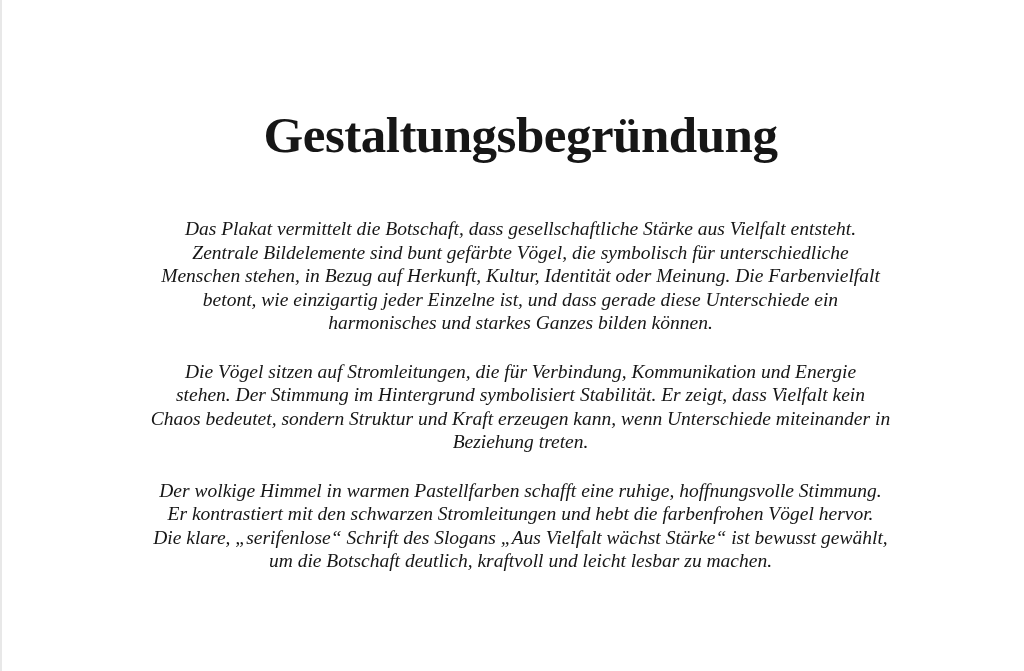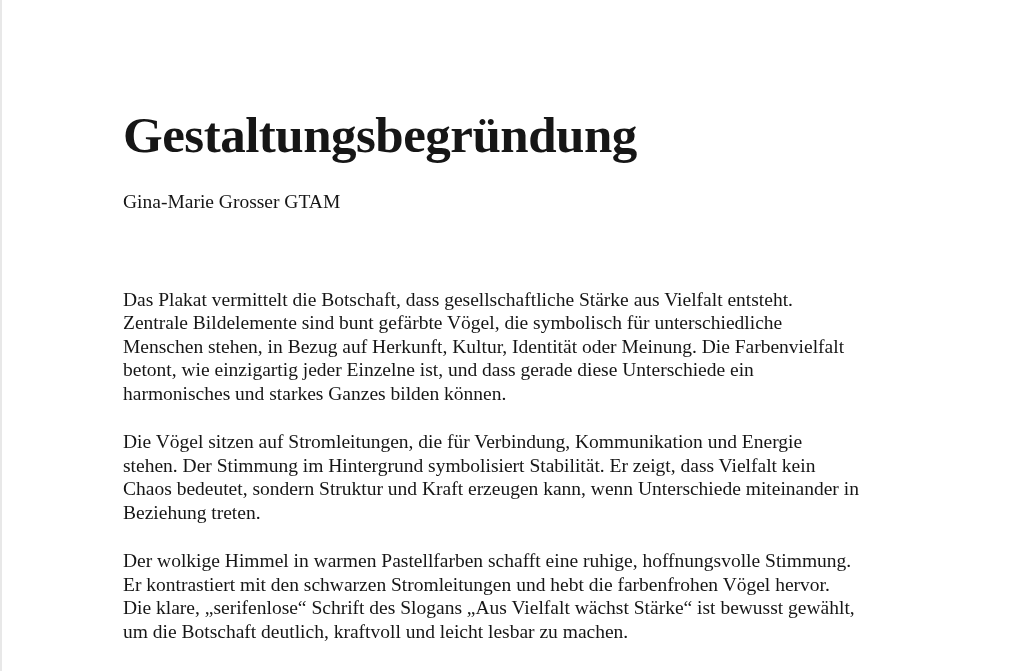--- a/index.html
+++ b/index.html
@@ -17,49 +17,49 @@
     color: var(--text);
     font-family: "Liberation Serif", "DejaVu Serif", serif;
     -webkit-font-smoothing: antialiased;
   }
   .page {
     width: 1024px;
     height: 671px;
     background: var(--background);
     border-left: 2px solid var(--page_edge);
     padding: 107px 106px 0 121px;
+    text-align: center;
   }
   .doc-title {
     margin: 0;
     font-size: 51px;
     line-height: 56px;
     font-weight: bold;
     letter-spacing: -0.5px;
     white-space: nowrap;
   }
   .author-line {
     margin-top: 27px;
     font-size: 19.5px;
     line-height: 23.5px;
   }
-  .body-text { margin-top: 74px; }
+  .body-text { margin-top: 54px; font-style: italic; }
   .para {
     margin: 0 0 25px 0;
     font-size: 19.5px;
     line-height: 23.5px;
     white-space: pre-line;
   }
 </style>
 </head>
 <body>
 
 <div class="page">
   <h1 class="doc-title">Gestaltungsbegründung</h1>
 
-  <div class="author-line">Gina-Marie Grosser GTAM</div>
 
   <div class="body-text">
     <p class="para">Das Plakat vermittelt die Botschaft, dass gesellschaftliche Stärke aus Vielfalt entsteht.
 Zentrale Bildelemente sind bunt gefärbte Vögel, die symbolisch für unterschiedliche
 Menschen stehen, in Bezug auf Herkunft, Kultur, Identität oder Meinung. Die Farbenvielfalt
 betont, wie einzigartig jeder Einzelne ist, und dass gerade diese Unterschiede ein
 harmonisches und starkes Ganzes bilden können.</p>
     <p class="para">Die Vögel sitzen auf Stromleitungen, die für Verbindung, Kommunikation und Energie
 stehen. Der Stimmung im Hintergrund symbolisiert Stabilität. Er zeigt, dass Vielfalt kein
 Chaos bedeutet, sondern Struktur und Kraft erzeugen kann, wenn Unterschiede miteinander in

